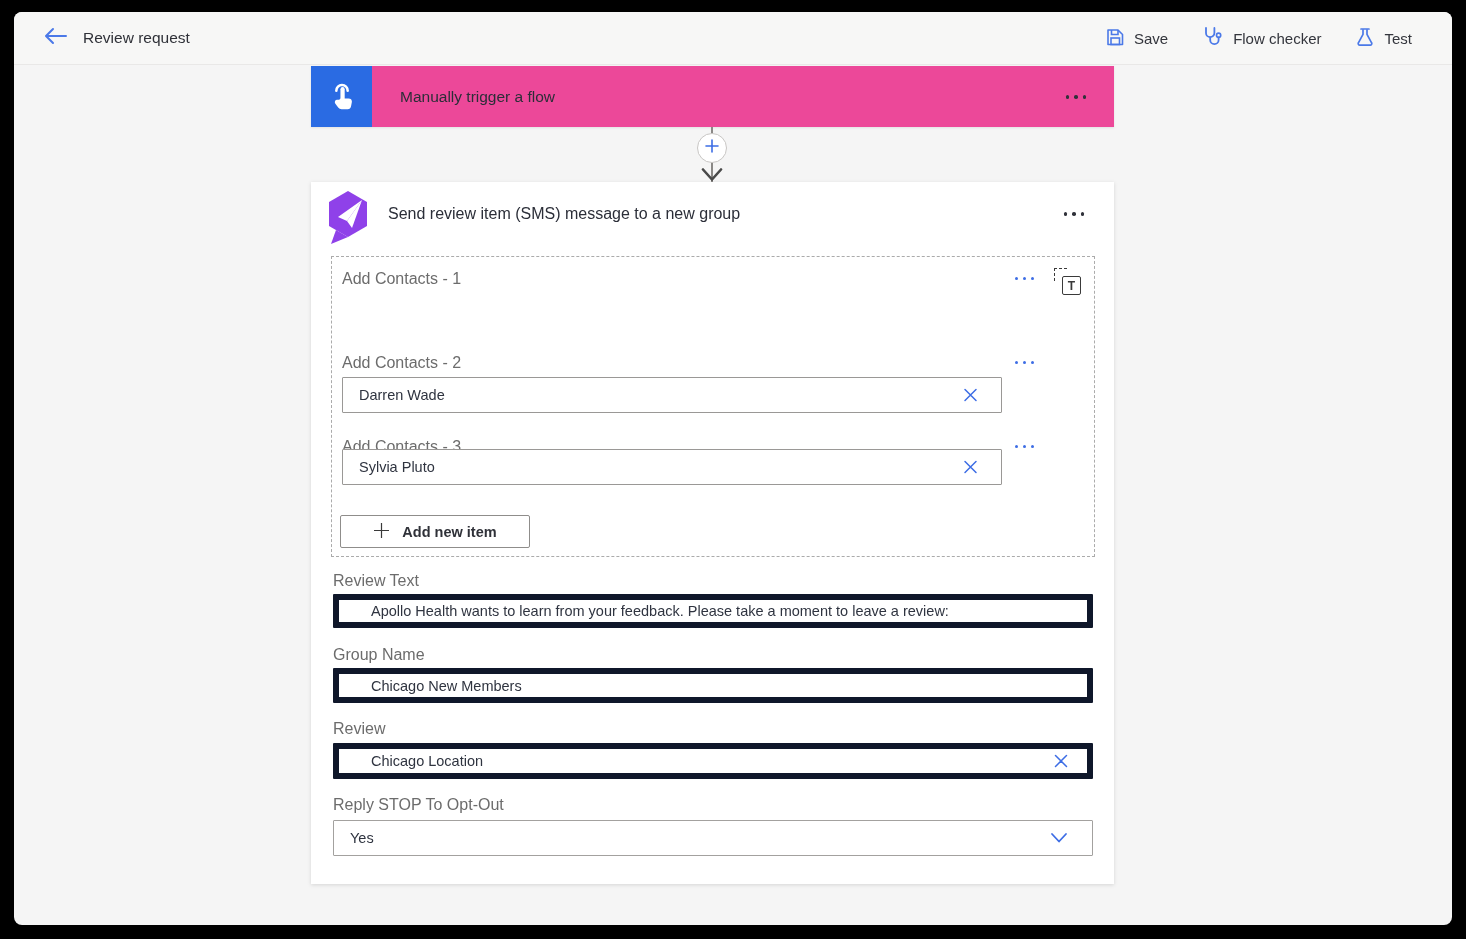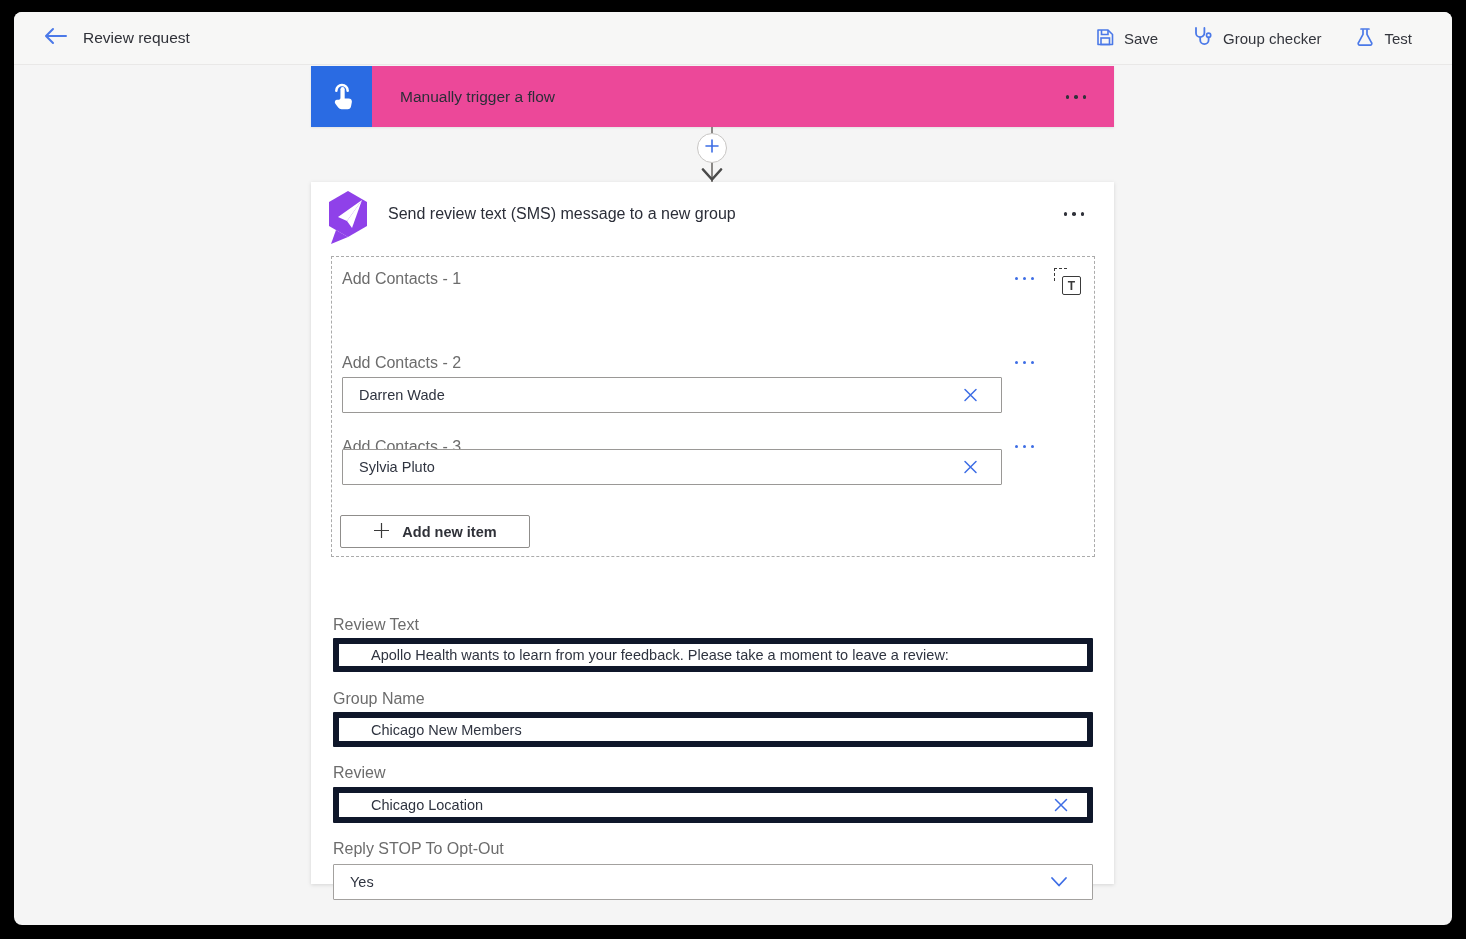--- a/index.html
+++ b/index.html
@@ -71,21 +71,21 @@
     position:absolute; right:1px; bottom:1px; width:19px; height:19px; border:1.8px solid #3a3a3a; border-radius:2px;
     display:flex; align-items:center; justify-content:center; font-size:12px; font-weight:bold; color:#3a3a3a; background:#fff;
   }
   .add-item-btn {
     position:absolute; left:8px; top:258px; width:190px; height:33px;
     border:1px solid #8f8d8b; border-radius:2px; background:#fff; cursor:pointer;
     display:flex; align-items:center; justify-content:center; gap:12px;
     font-size:14.5px; font-weight:bold; color:#2f3138;
   }
   
-  .field { position:absolute; left:22px; width:760px;margin-top:44px; }
+  .field { position:absolute; left:22px; width:760px; }
   .f-label { position:absolute; left:0; }
   .f-review .f-label { top:-22px; } .f-group .f-label { top:-22px; }
   .f-place .f-label { top:-23px; } .f-reply .f-label { top:-24px; }
   .f-review { top:412px; height:34px; }
   .f-group  { top:486px; height:35px; }
   .f-place  { top:561px; height:36px; }
   .f-reply  { top:638px; height:36px; }
   .field .input-wrap { width:100%; height:100%; }
   .field input { padding:0 36px 0 32px; border:6px solid #0f172a; }
   .f-place input { padding-right:50px; }
@@ -121,21 +121,21 @@
         <span>Save</span>
       </div>
       <div class="tb-action">
         <span>
           <svg width="22" height="21" viewBox="0 0 22 21">
               <path d="M4 2 V7 a4.2 4.2 0 0 0 8.4 0 V2" stroke="#4b79e8" stroke-width="1.8" fill="none" stroke-linecap="round"></path>
               <path d="M8.2 11.5 v2.5 a4.2 4.2 0 0 0 8.4 0 V11.5" stroke="#4b79e8" stroke-width="1.8" fill="none" stroke-linecap="round"></path>
               <circle cx="16.6" cy="9.3" r="2.1" stroke="#4b79e8" stroke-width="1.7" fill="none"></circle>
             </svg>
         </span>
-        <span>Group checker</span>
+        <span>Flow checker</span>
       </div>
       <div class="tb-action">
         <span>
           <svg width="20" height="20" viewBox="0 0 20 20">
               <path d="M6 2 H14" stroke="#4b79e8" stroke-width="1.7" fill="none" stroke-linecap="round"></path>
               <path d="M8 2.3 V7.3 L3.4 15.8 a1.6 1.6 0 0 0 1.4 2.4 H15.2 a1.6 1.6 0 0 0 1.4 -2.4 L12 7.3 V2.3" stroke="#4b79e8" stroke-width="1.7" fill="none" stroke-linejoin="round"></path>
             </svg>
         </span>
         <span>Test</span>
       </div>
@@ -177,21 +177,21 @@
   <div class="action-card">
     <div class="action-header">
       <div class="action-icon">
         <svg width="46" height="55" viewBox="0 0 46 55">
           <polygon points="23,1 42,12 42,36 23,47 4,36 4,12" fill="#8f41e9"></polygon>
           <polygon points="11,40 23,47 6,54" fill="#8f41e9"></polygon>
           <polygon points="37,10 13,27 22,31" fill="#fff"></polygon>
           <polygon points="37,10 22,31 27,38" fill="#fff"></polygon>
         </svg>
       </div>
-      <div class="action-title">Send review text (SMS) message to a new group</div>
+      <div class="action-title">Send review item (SMS) message to a new group</div>
       <div class="dots header-dots">
           <i></i>
           <i></i>
           <i></i>
         </div>
     </div>
 
     <div class="params-box">
 
       <div class="contact-group g1">

